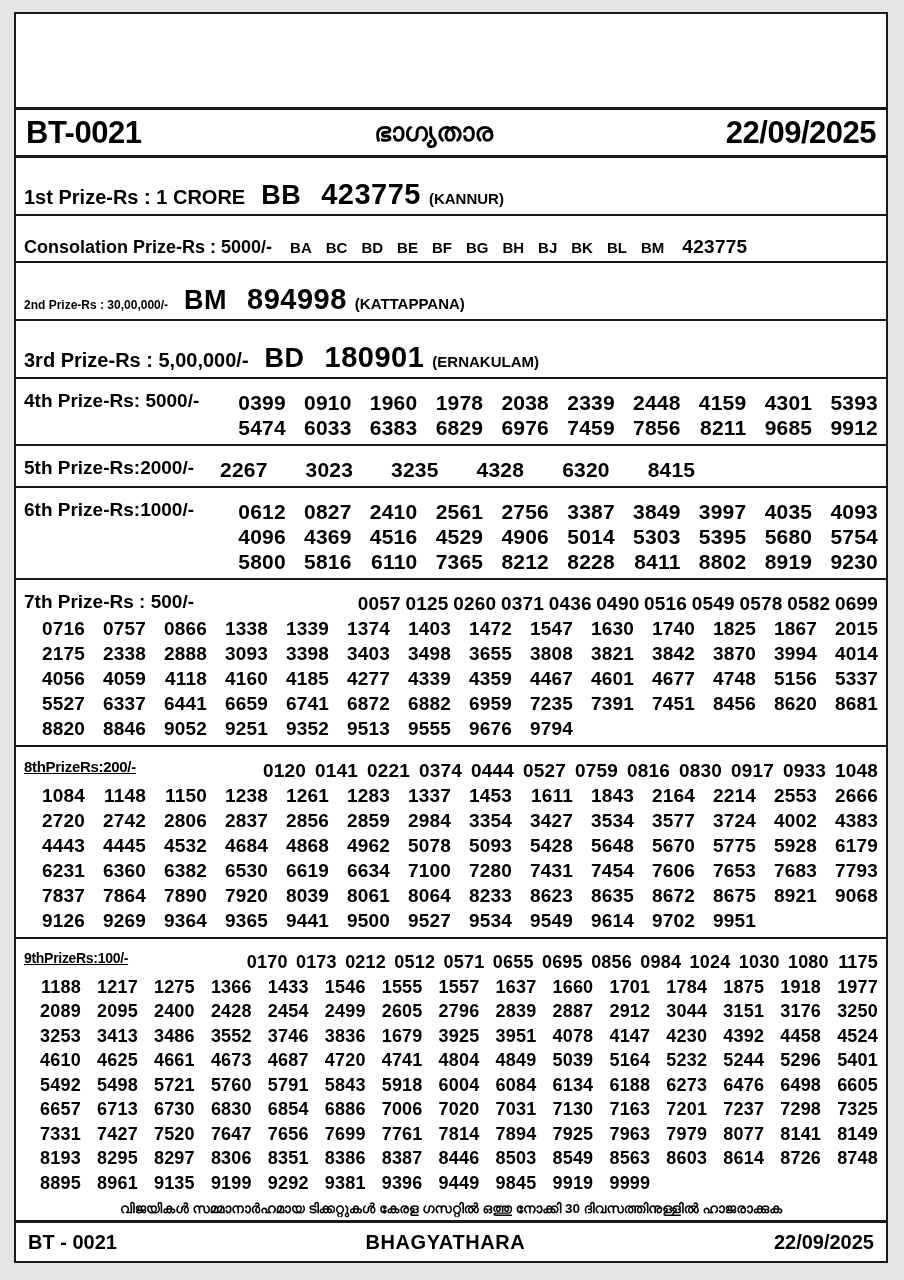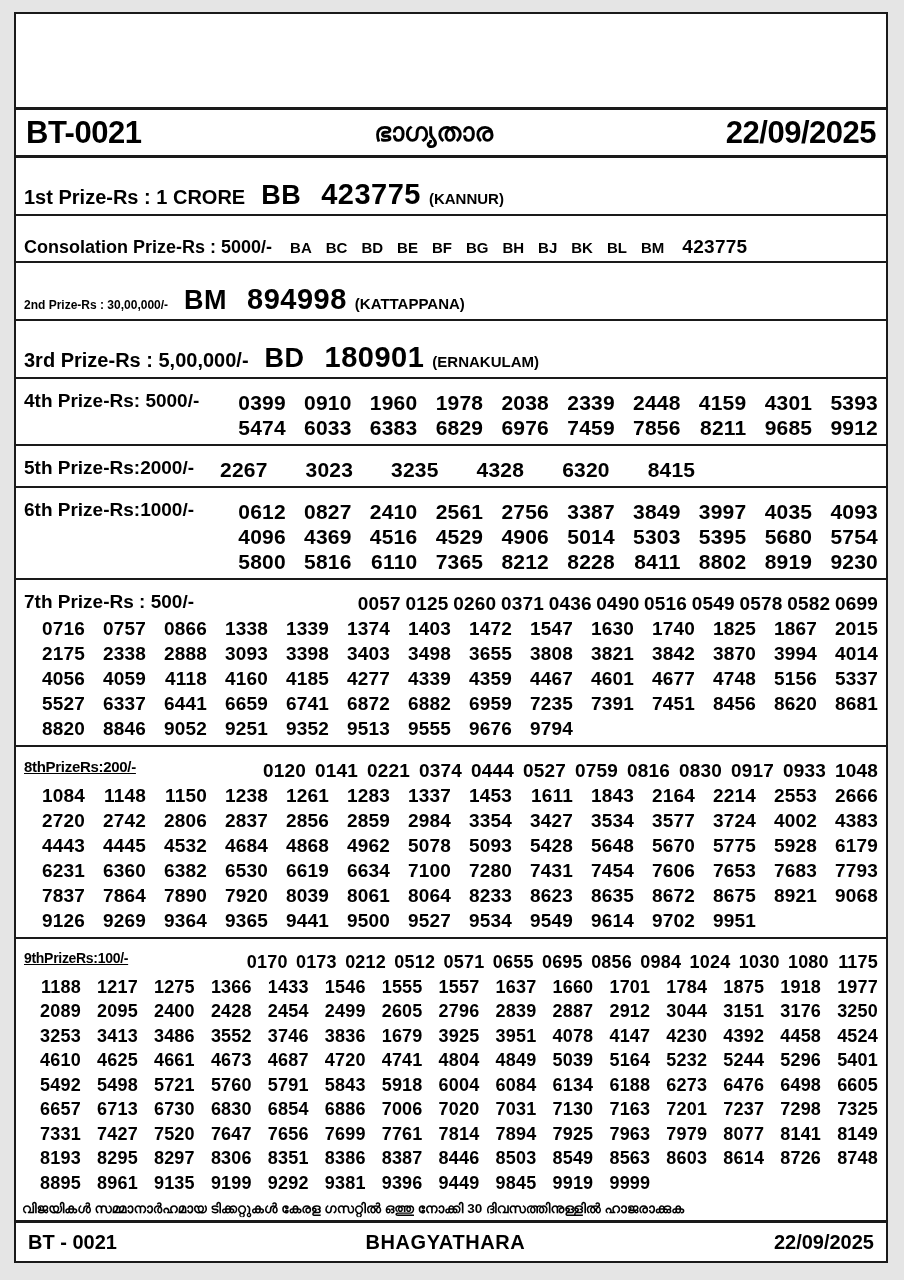--- a/index.html
+++ b/index.html
@@ -161,20 +161,21 @@
   }
   .withlabel .grid { flex: 1 1 auto; }
 
   .lbl-w-456 { width: 196px; }
   .lbl-w-7 { width: 186px; }
   .lbl-w-8 { width: 126px; }
   .lbl-w-9 { width: 116px; }
 
   
   .footnote {
+    text-align: center;
     font-size: 13.5px;
     font-weight: bold;
     padding: 2px 6px 3px 6px;
     border-bottom: 3px solid #1a1a1a;
     box-sizing: border-box;
   }
 
   
   .footer-row {
     display: flex;

